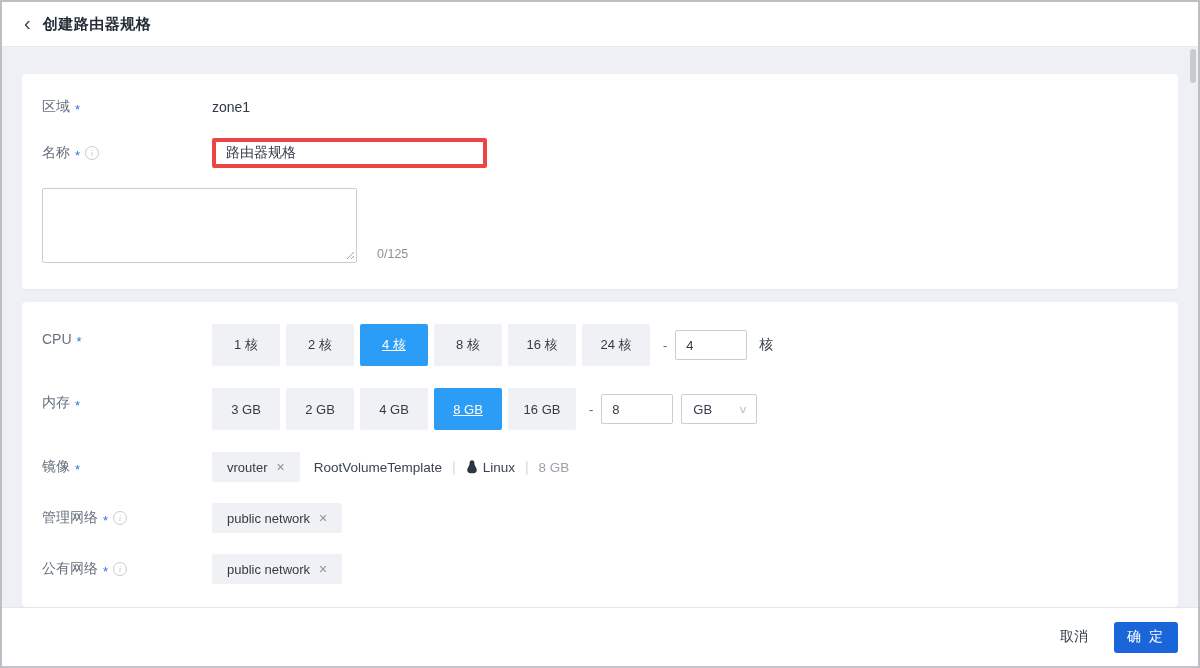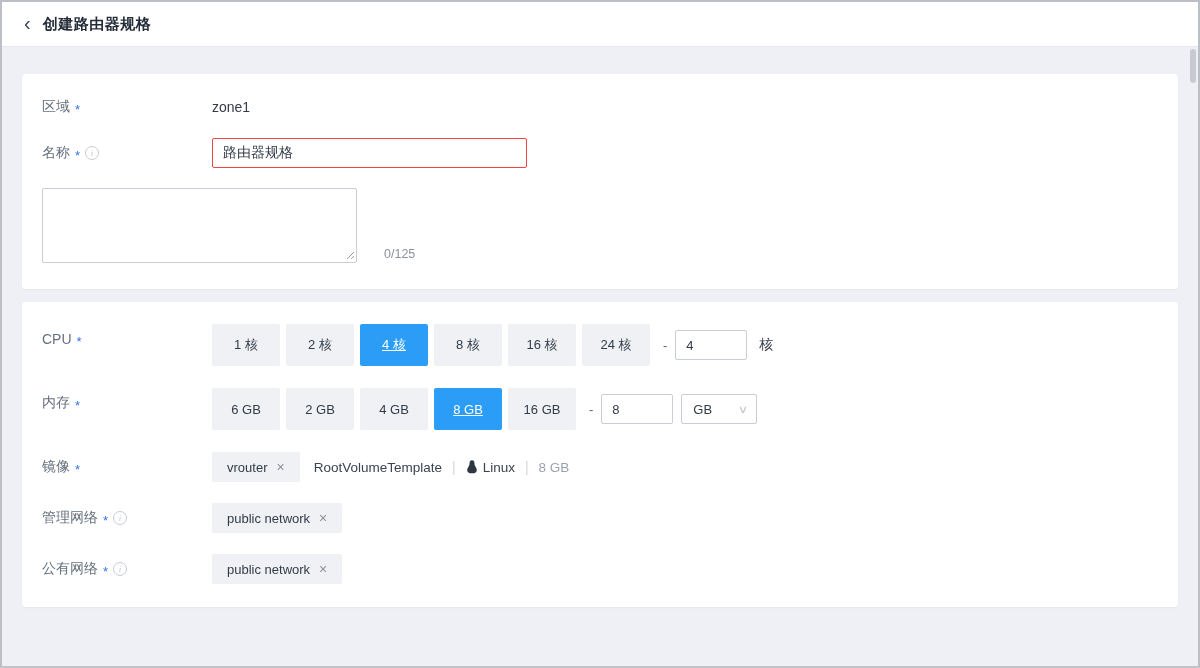--- a/index.html
+++ b/index.html
@@ -31,25 +31,25 @@
   }
   .ast { color:#3470f0; font-size:13px; transform:translateY(2px); }
   .info {
     width:14px; height:14px; border:1px solid #c7ccd3; border-radius:50%;
     color:#c2c7cf; font-size:9px; display:inline-flex; align-items:center; justify-content:center;
     font-family:"Liberation Serif", serif; font-style:italic; flex:0 0 auto;
   }
   .ctrl { display:flex; align-items:center; min-height:30px; }
   .static-val { font-size:14px; color:#333b47; }
   .txt-input {
-    width:315px; height:30px; border:1px solid #ef4444; border-radius:2px;
+    width:275px; height:30px; border:4px solid #ef4444; border-radius:2px;
     padding:0 10px; font-size:14px; color:#333b47; background:#fff; outline:none;
     font-family:Liberation Sans, sans-serif;
   }
-  .desc-wrap { display:flex; align-items:flex-end; gap:27px; position:relative; }
+  .desc-wrap { display:flex; align-items:flex-end; gap:20px; position:relative; }
   .desc-area {
     width:315px; height:75px; border:1px solid #c9cdd4; border-radius:2px;
     resize:none; padding:6px 10px; font-size:14px; color:#333b47; outline:none; font-family:inherit;
   }
   .resize-h { position:absolute; left:304px; bottom:3px; pointer-events:none; line-height:0;}
   .counter { font-size:12.5px; color:#8b929c; padding-bottom:2px; }
   
   .opts { display:flex; align-items:center; }
   .opt {
     min-width:68px; height:42px; padding:0 10px; margin-right:6px;
@@ -158,21 +158,21 @@
           <span class="unit">核</span>
         </div>
       </div>
 
       <div class="row" style="margin-bottom:22px;">
         <div class="lbl">
           <span>内存</span>
           <span class="ast">*</span>
         </div>
         <div class="ctrl opts">
-          <button class="opt">6 GB</button>
+          <button class="opt">3 GB</button>
           <button class="opt">2 GB</button>
           <button class="opt">4 GB</button>
           <button class="opt sel">8 GB</button>
           <button class="opt">16 GB</button>
           <span class="dash">-</span>
           <input class="num-input" type="text" value="8" style="">
           <span class="unit-select">
             <span>GB</span>
             <span class="chev">∨</span>
           </span>
@@ -228,14 +228,18 @@
           <span class="tag">
             <span>public network</span>
             <span class="x">×</span>
           </span>
         </div>
       </div>
 
     </div>
   </div>
 
+  <div class="ftr">
+    <button class="btn-cancel">取消</button>
+    <button class="btn-confirm">确 定</button>
+  </div>
 
 </div>
 
 </body></html>

